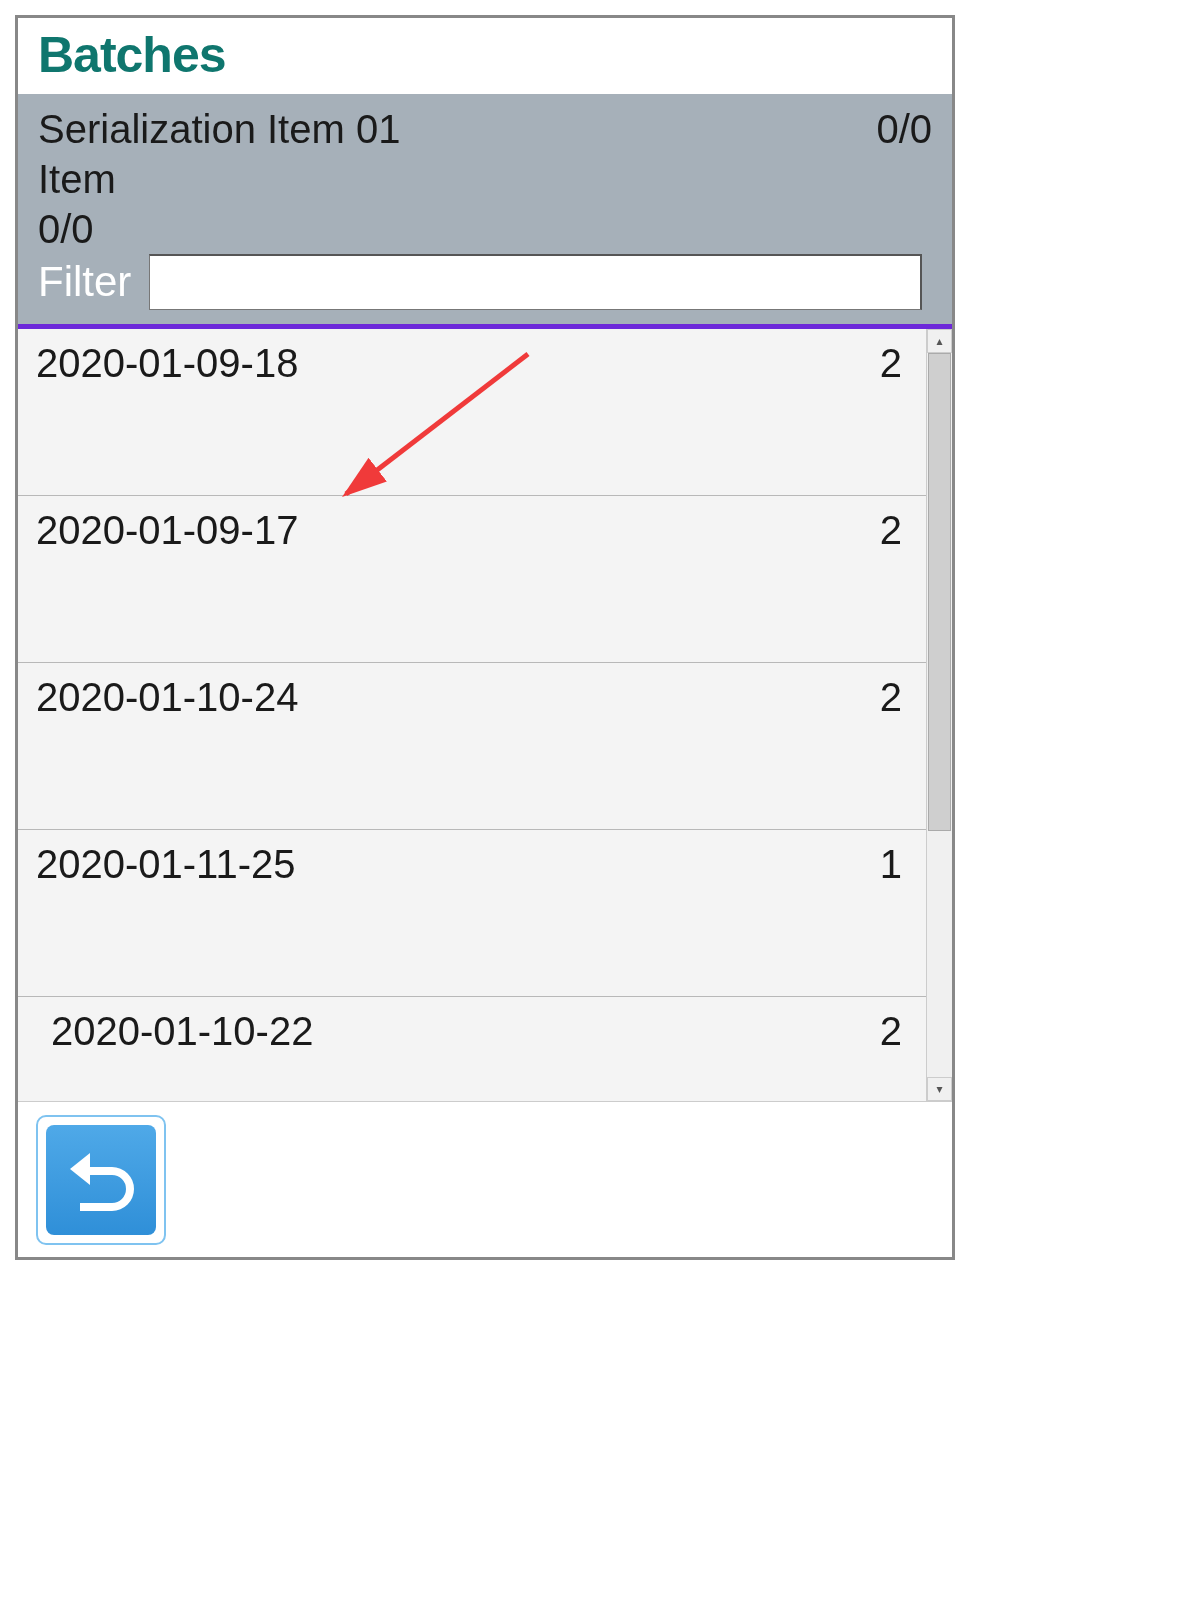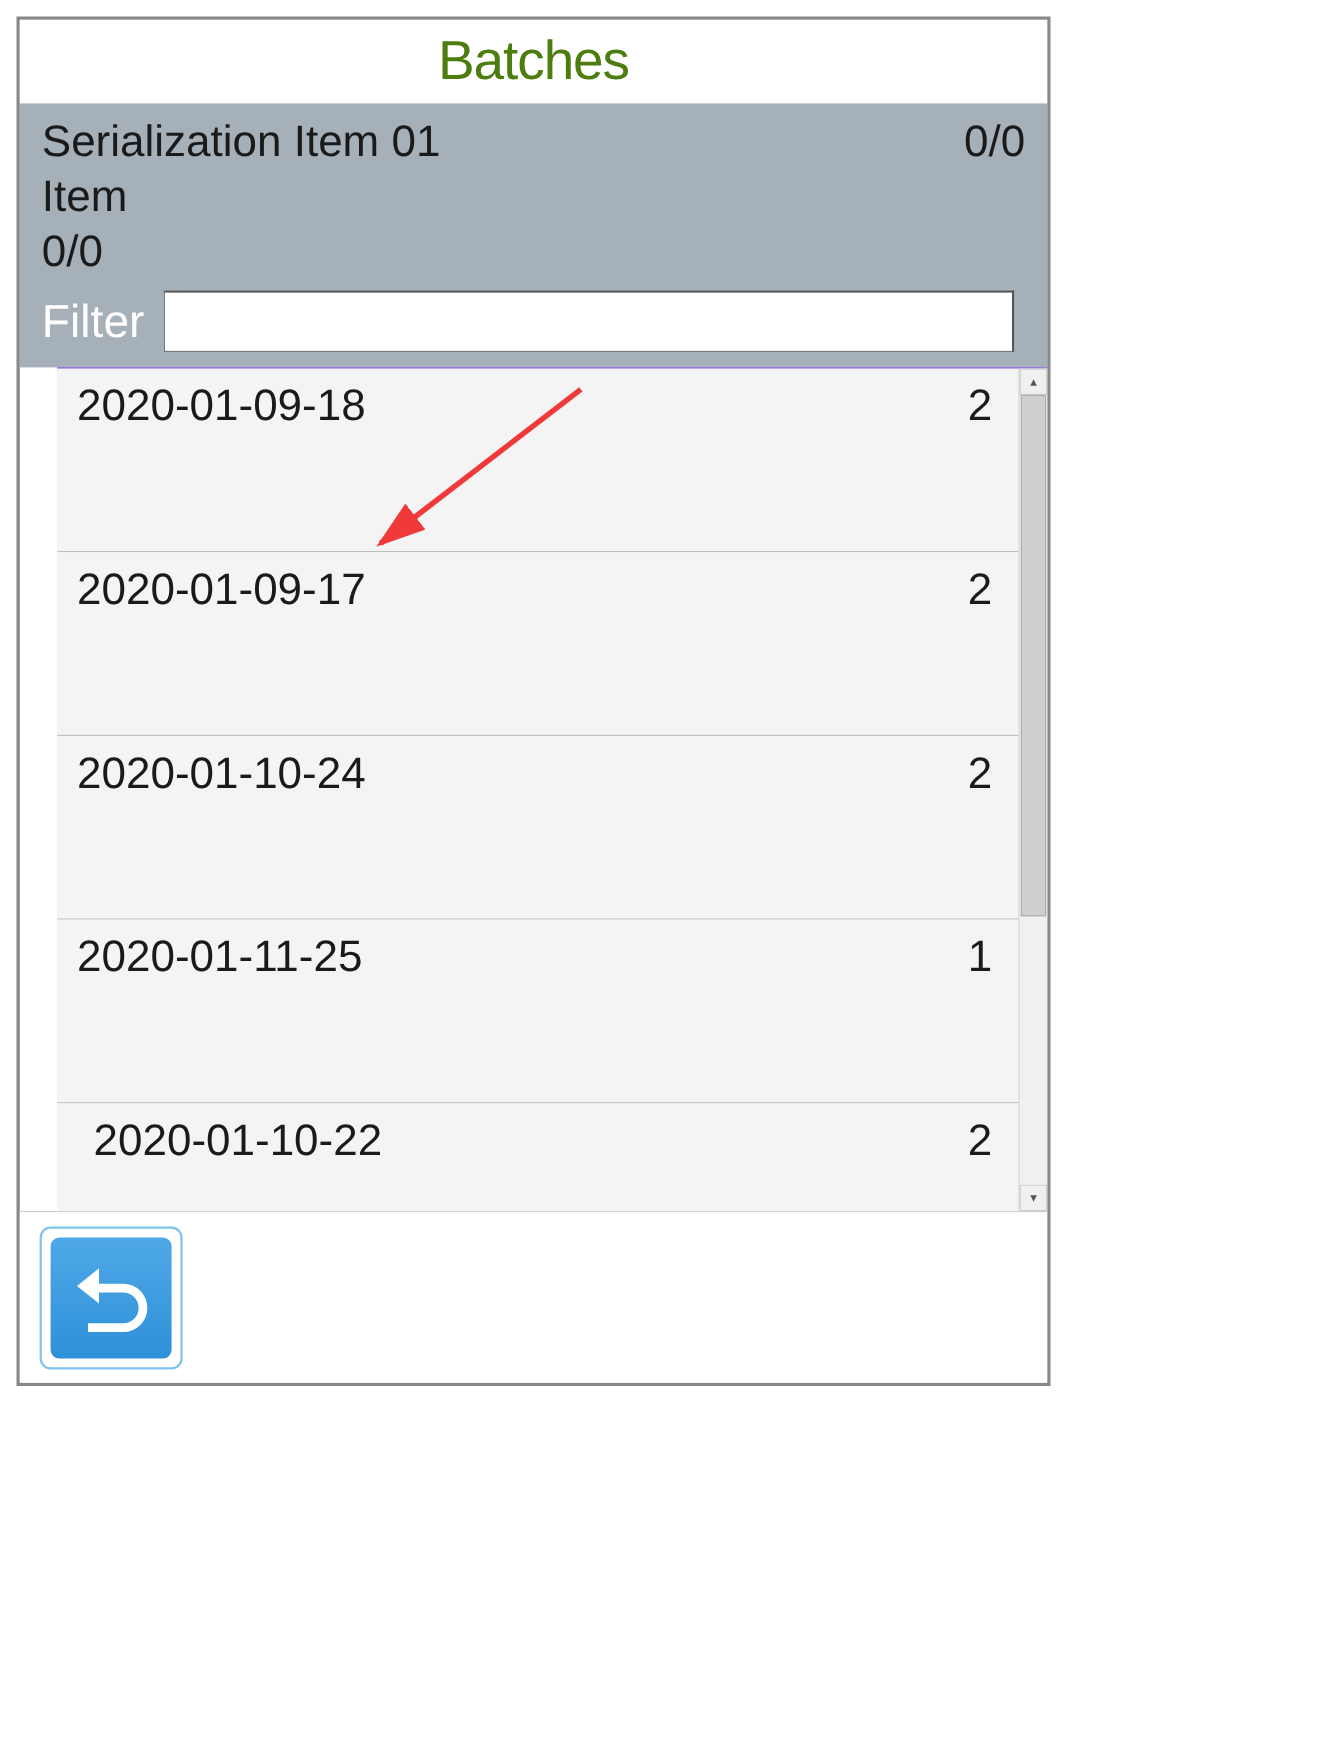--- a/index.html
+++ b/index.html
@@ -18,42 +18,40 @@
       display: flex;
       flex-direction: column;
       position: relative;
     }
     .title-bar {
       background: #fff;
       padding: 8px 20px 10px 20px;
     }
     .title {
       font-size: 50px;
-      font-weight: 400;
-      color: #4d7c0f;
+      font-weight: 700;
+      color: #0f766e;
       letter-spacing: -1px;
-      text-align: center;
     }
     .info-panel {
       background: #a6b0b9;
       padding: 10px 20px 14px 20px;
       color: #1a1a1a;
     }
     .info-row {
       display: flex;
       justify-content: space-between;
       align-items: flex-end;
       font-size: 40px;
       line-height: 1.25;
       font-weight: 400;
     }
     .filter-row {
       display: flex;
       align-items: center;
-      margin-top: 10px;
       gap: 18px;
     }
     .filter-label {
       color: #fff;
       font-size: 42px;
       font-weight: 400;
     }
     .filter-input {
       flex: 1;
       height: 56px;
@@ -63,22 +61,21 @@
       border-right: 2px solid #555;
       font-size: 36px;
       padding: 0 10px;
       margin-right: 10px;
     }
     .list-area {
       flex: 1;
       display: flex;
       overflow: hidden;
       background: #f3f3f3;
-      border-top: 1px solid #6d28d9;
-      margin-left: 34px;
+      border-top: 5px solid #6d28d9;
     }
     .list {
       flex: 1;
       overflow: hidden;
     }
     .list-item {
       height: 167px;
       border-bottom: 1px solid #b8b8b8;
       padding: 12px 24px 0 18px;
       display: flex;

